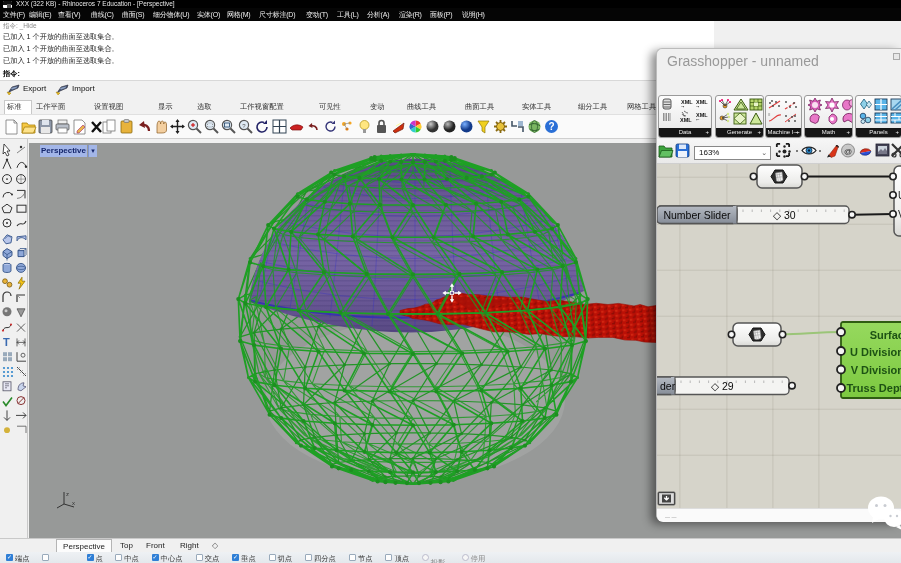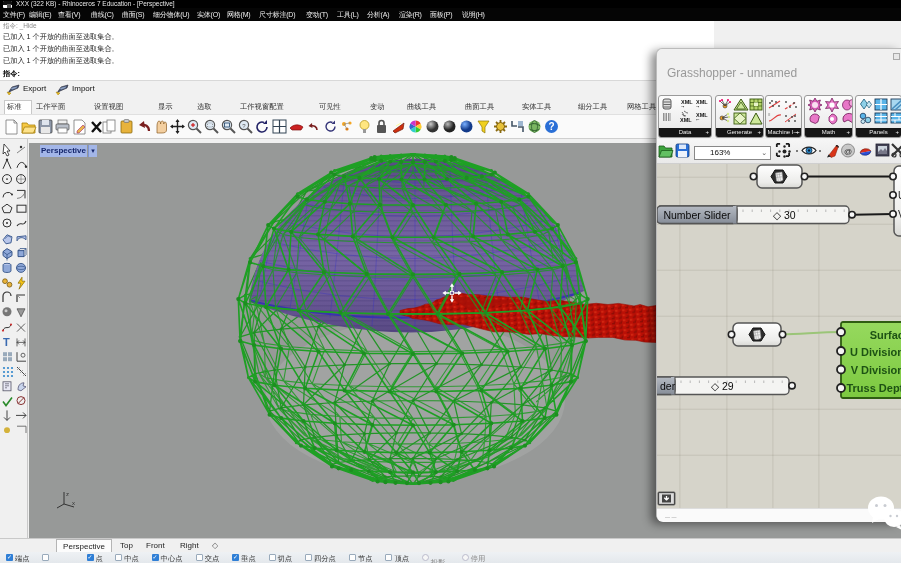--- a/index.html
+++ b/index.html
@@ -508,21 +508,21 @@
     <span class="abs" style="left:358.0px;top:1.5px;">节点</span>
     <span class="abs" style="left:385.4px;top:2px;width:7px;height:7px;background:#fdfdfd;border:1px solid #9ab;border-radius:1px;"></span>
     <span class="abs" style="left:394.4px;top:1.5px;">顶点</span>
     <span class="abs" style="left:421.79999999999995px;top:2px;width:7px;height:7px;background:#f6f6f6;border:1px solid #bbc;border-radius:50%;"></span>
     <span class="abs" style="left:430.79999999999995px;top:6px;color:#888;">投影</span>
     <span class="abs" style="left:461.79999999999995px;top:2px;width:7px;height:7px;background:#f6f6f6;border:1px solid #bbc;border-radius:50%;"></span>
     <span class="abs" style="left:470.79999999999995px;top:1.5px;color:#888;">停用</span>
 </div>
 
 <div class="abs" style="left:656px;top:48px;width:245px;height:473px;background:#f0f0f0;border-radius:6px 0 0 6px;box-shadow:-5px 3px 10px rgba(0,0,0,0.45);border:1px solid #bbb;border-right:none;">
- <div class="abs" style="left:10px;top:17px;color:#999;font-size:12px;">Grasshopper - unnamed</div>
+ <div class="abs" style="left:10px;top:4px;color:#999;font-size:14px;">Grasshopper - unnamed</div>
  <div class="abs" style="left:236px;top:4px;width:7px;height:7px;border:1px solid #aaa;background:#e8e8e8;"></div>
  <div class="abs" style="left:1px;top:46px;width:54px;height:43px;background:linear-gradient(#fdfdfd,#e6e6e6);border:1px solid #9a9a9a;border-radius:3px;overflow:hidden;">
 <svg class="abs" style="left:0;top:1px" width="54" height="32" viewBox="0 0 54 32">
         <g transform="translate(3,1)">
 <rect x="1" y="1" width="8" height="10" rx="2" fill="#ddd" stroke="#333" stroke-width="0.8"></rect>
           <path d="M1.5 4h7M1.5 6.5h7M1.5 9h7" stroke="#333" stroke-width="0.7"></path>
 <g transform="translate(0,15)">
             <path d="M1 1h8M1 3h8M1 5h8M1 7h8" stroke="#333" stroke-width="1.2" stroke-dasharray="1.5 1"></path>
           </g>
 <g transform="translate(13,0)" font-family="Liberation Sans,sans-serif">
@@ -723,21 +723,21 @@
         <rect x="1" y="1" width="13" height="12" fill="#445" stroke="#223" stroke-width="0.8"></rect>
         <rect x="3" y="3" width="9" height="8" fill="#ccd4dd"></rect>
         <path d="M3 9l3-3 2 2 2-3 2 3v3H3z" fill="#778"></path>
       </g>
 <g transform="translate(234,2)">
         <path d="M1 2l12 12M13 2L1 14" stroke="#333" stroke-width="2.2"></path>
         <circle cx="3" cy="13" r="2" fill="none" stroke="#333" stroke-width="1.2"></circle>
         <circle cx="11" cy="13" r="2" fill="none" stroke="#333" stroke-width="1.2"></circle>
       </g>
 </svg>
- <div class="abs" style="left:37px;top:97px;width:77px;height:14px;background:#fff;border:1px solid #888;font-size:8px;line-height:12px;color:#111;"><span style="margin-left:15px;">163%</span><span style="position:absolute;right:3px;top:0;color:#555;font-size:7px;">⌄</span></div>
+ <div class="abs" style="left:37px;top:97px;width:77px;height:14px;background:#fff;border:1px solid #888;font-size:8px;line-height:12px;color:#111;"><span style="margin-left:4px;">163%</span><span style="position:absolute;right:3px;top:0;color:#555;font-size:7px;">⌄</span></div>
  <div class="abs" style="left:0;top:115px;width:245px;height:344px;background:#d6d4ca;overflow:hidden;">
    <div class="abs" style="left:0;top:0;width:100%;height:100%;background-image:repeating-linear-gradient(to right,transparent 0,transparent 45.3px,rgba(100,95,75,0.16) 45.3px,rgba(100,95,75,0.16) 46.3px),repeating-linear-gradient(to bottom,transparent 0,transparent 45.3px,rgba(100,95,75,0.16) 45.3px,rgba(100,95,75,0.16) 46.3px);background-position:-22.6px -32.3px;"></div>
    <svg class="abs" style="left:0;top:0" width="245" height="344" viewBox="0 0 245 344">
 <defs>
 <linearGradient id="compgrad" x1="0" y1="0" x2="0" y2="1">
             <stop offset="0" stop-color="#ffffff"></stop>
             <stop offset="0.75" stop-color="#ececea"></stop>
             <stop offset="1" stop-color="#d8d8d4"></stop>
           </linearGradient>
 <linearGradient id="slidlab" x1="0" y1="0" x2="0" y2="1">

